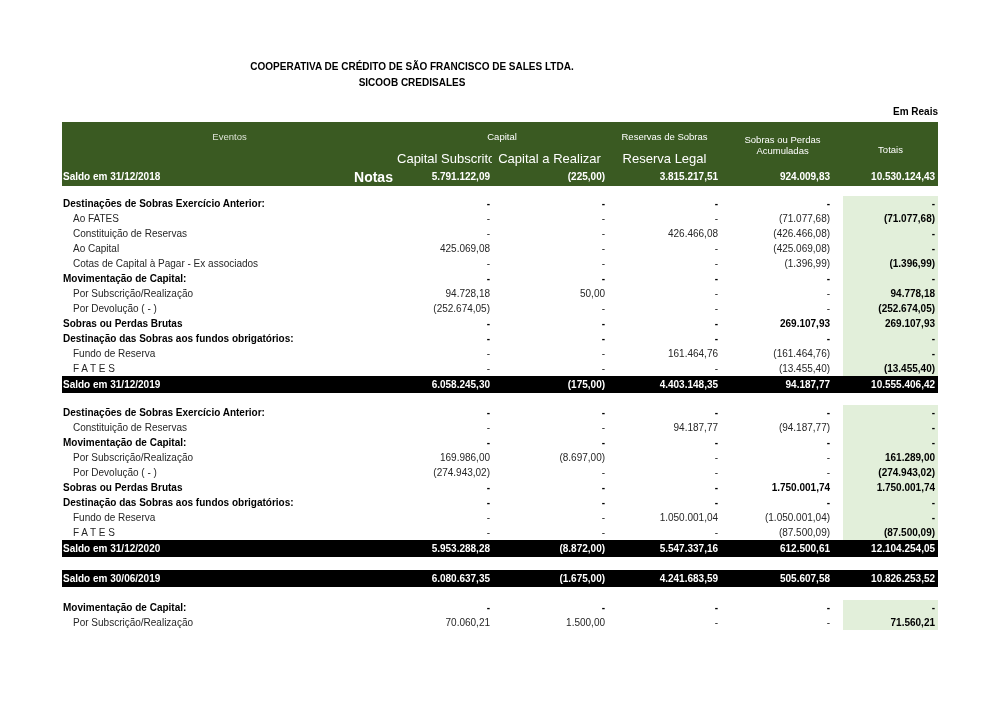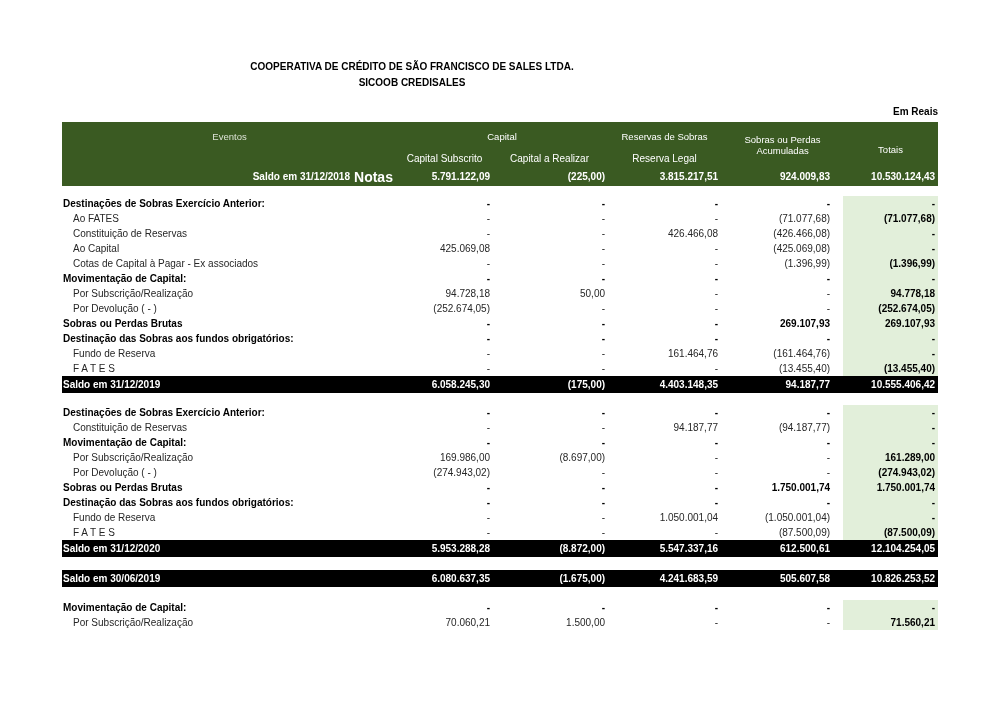--- a/index.html
+++ b/index.html
@@ -9,26 +9,26 @@
   }
   .titles{position:absolute;top:59px;left:0;width:824px;text-align:center;
     font-weight:bold;font-size:10px;line-height:15.5px;color:#000;}
   .em-reais{position:absolute;top:106px;right:62px;font-size:10px;font-weight:bold;color:#000;}
   .table-wrap{position:absolute;top:122px;left:62px;width:876px;}
   table{border-collapse:collapse;table-layout:fixed;width:876px;font-size:10px;}
   td,th{padding:0;margin:0;border:none;white-space:nowrap;overflow:hidden;}
   
   thead th, thead td{background:#3A5A22;color:#fff;font-weight:normal;}
   tr.hdr-a th{height:28px;font-size:9.5px;vertical-align:middle;text-align:center;}
-  tr.hdr-b th{height:17px;font-size:10px;vertical-align:middle;text-align:center;}
+  tr.hdr-b th{height:17px;font-size:13px;vertical-align:middle;text-align:center;}
   th.eventos{color:#dde3d6;margin-left:36px;}
   th.sobras-hdr{vertical-align:middle;line-height:11px;text-align:center;}
   th.totais-hdr{vertical-align:top;padding-top:9px;text-align:center;}
   tr.hdr-c td{height:19px;font-weight:bold;font-size:10px;color:#fff;vertical-align:middle;}
-  tr.hdr-c td.lbl{text-align:right;padding-left:1px;}
+  tr.hdr-c td.lbl{text-align:left;padding-left:1px;}
   tr.hdr-c td.notas{text-align:center;font-size:14px;}
   
   .num{text-align:right;}
   .c0{padding-right:2px;} .c1{padding-right:2px;} .c2{padding-right:4px;}
   .c3{padding-right:13px;} .c4{padding-right:3px;}
   
   tr.body-row td{height:15px;line-height:15px;vertical-align:middle;}
   tr.body-row td.lbl{text-align:left;padding-left:11px;}
   tr.body-row.bold td{font-weight:bold;color:#000;}
   tr.body-row.bold td.lbl{padding-left:1px;}

